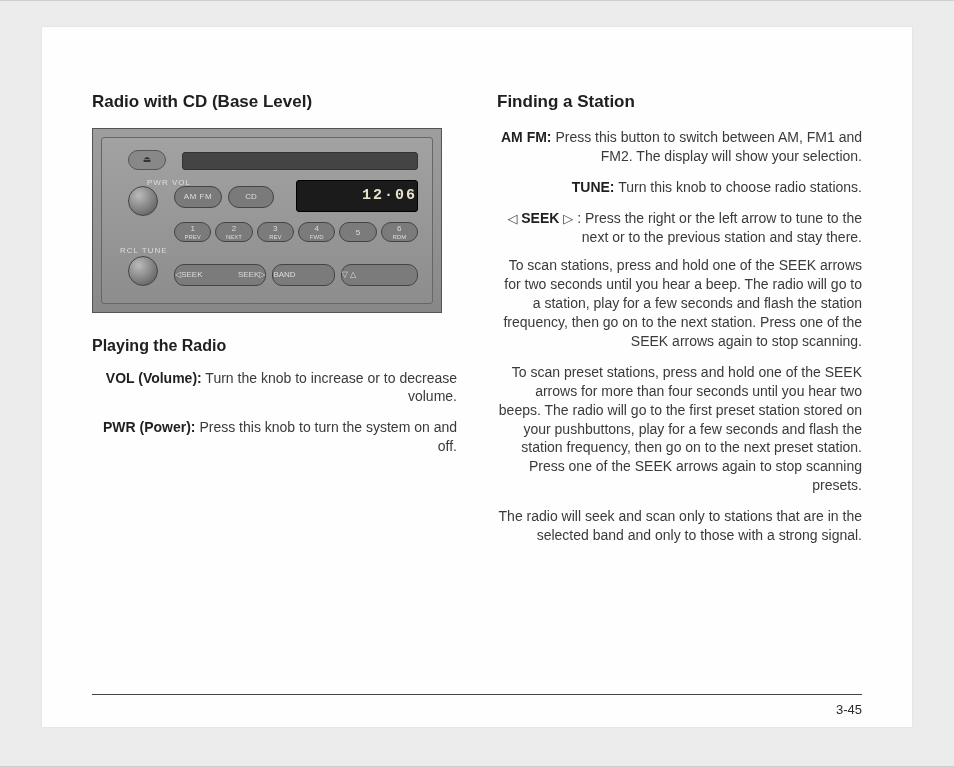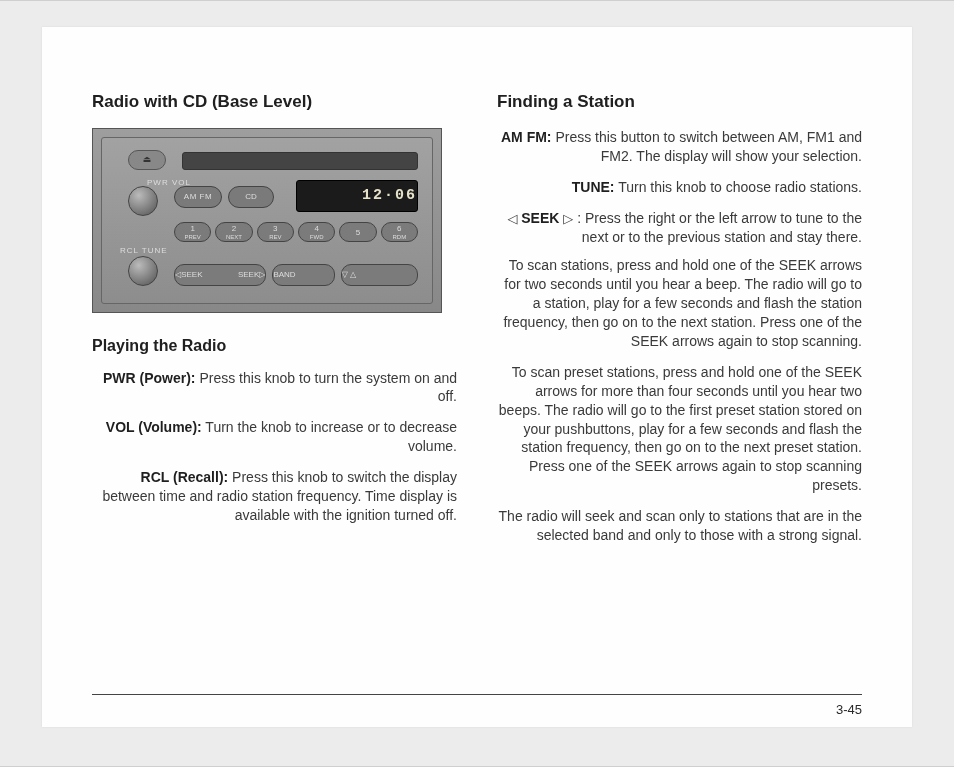--- a/index.html
+++ b/index.html
@@ -266,27 +266,24 @@
               </div>
               <div class="rb band">BAND</div>
               <div class="rb arrows">▽  △</div>
             </div>
           </div>
         </div>
 
         <h3>Playing the Radio</h3>
 
         <p>
+          <b>VOL (Volume):</b><span> Turn the knob to increase or to decrease volume.</span>
+        </p>
+        <p>
           <b>PWR (Power):</b><span> Press this knob to turn the system on and off.</span>
-        </p>
-        <p>
-          <b>VOL (Volume):</b><span> Turn the knob to increase or to decrease volume.</span>
-        </p>
-        <p>
-          <b>RCL (Recall):</b><span> Press this knob to switch the display between time and radio station frequency. Time display is available with the ignition turned off.</span>
         </p>
       </div>
 
       <div class="col">
         <h2>Finding a Station</h2>
 
         <p>
           <b>AM FM:</b><span> Press this button to switch between AM, FM1 and FM2. The display will show your selection.</span>
         </p>
 

